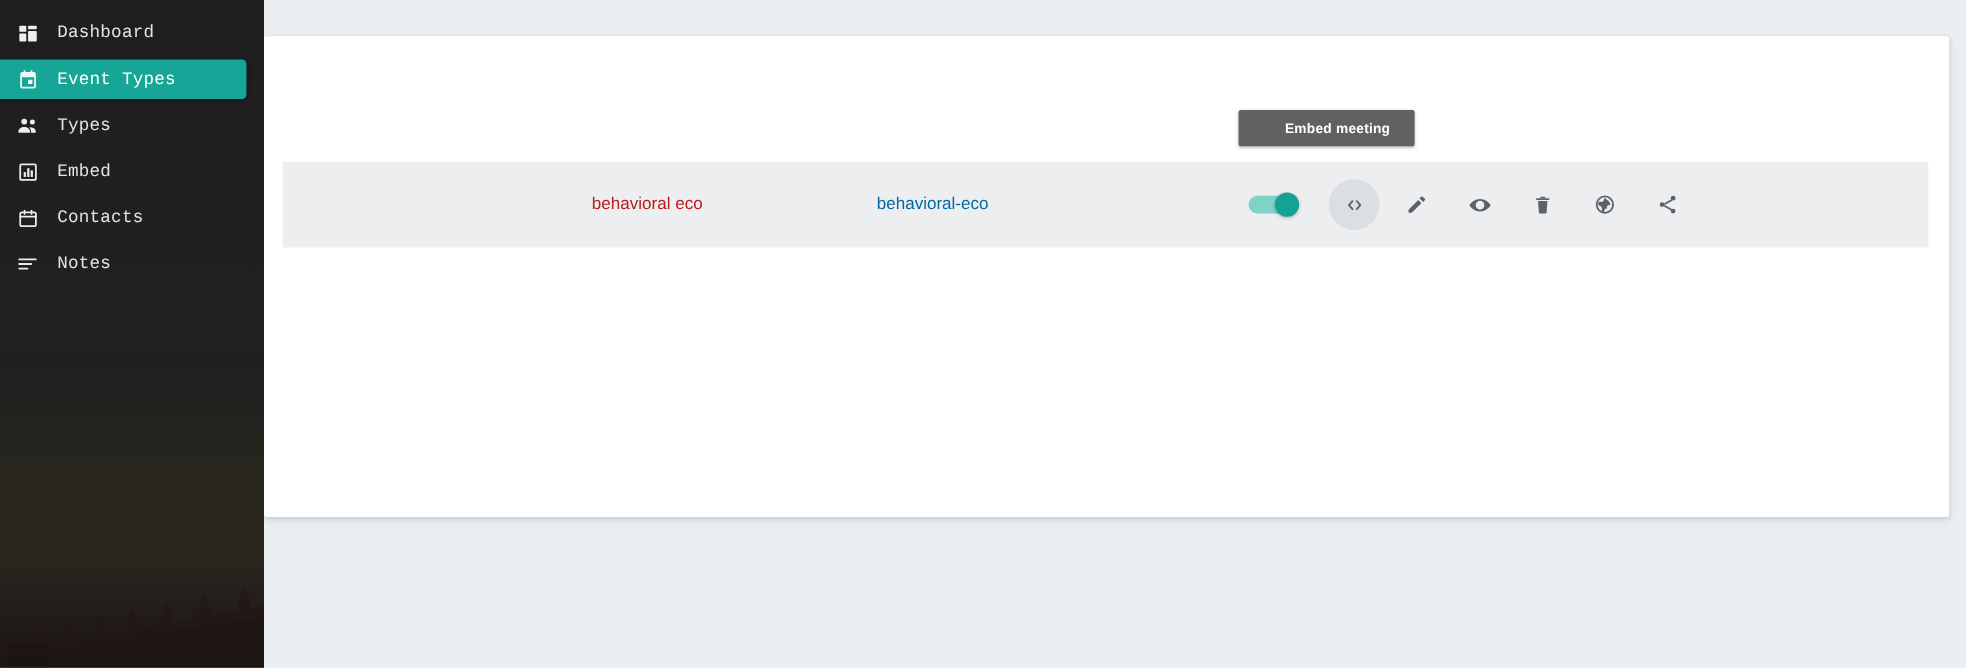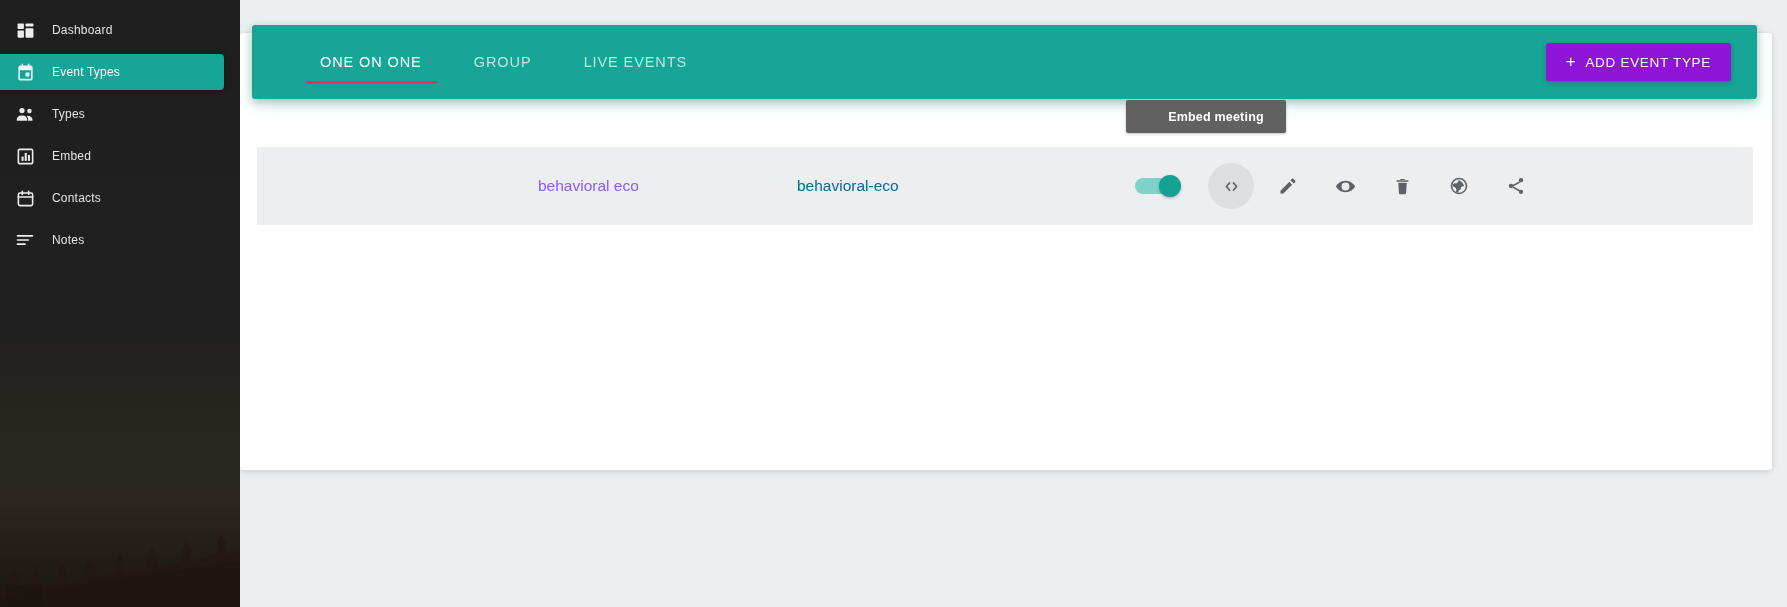--- a/index.html
+++ b/index.html
@@ -84,24 +84,25 @@
     height: 22px;
     margin-right: 16px;
     display: flex;
     align-items: center;
     justify-content: center;
     flex: 0 0 22px;
     opacity: 0.92;
   }
   .nav-icon svg { display: block; }
   .nav-label {
-    font-size: 12px;
+    font-size: 16px;
     letter-spacing: 0.2px;
     white-space: nowrap;
     font-weight: 400;
+    font-family: Liberation Mono, monospace;
   }
 
   
   #main {
     position: absolute;
     left: 240px; top: 0;
     width: 1547px; height: 607px;
   }
   #content-card {
     position: absolute;
@@ -193,21 +194,21 @@
     height: 78px;
     background: #eceef0;
     display: flex;
     align-items: center;
     z-index: 5;
   }
   #event-title {
     position: absolute;
     left: 281px;
     font-size: 15.5px;
-    color: #8b5cf6;
+    color: #b91c1c;
     cursor: pointer;
     white-space: nowrap;
   }
   #event-slug {
     position: absolute;
     left: 540px;
     font-size: 15.5px;
     color: #0369a1;
     cursor: pointer;
     white-space: nowrap;
@@ -427,36 +428,19 @@
                   <circle cx="18" cy="19" r="2.6"></circle>
                   <path d="M7.8 10.9 16.3 6.2l.9 1.6-8.5 4.7zM8.7 12.5l8.5 4.7-.9 1.6-8.5-4.7z"></path>
                 </svg>
             </span>
           </button>
 
         </div>
       </div>
     </section>
 
-    <div id="tabs-bar">
-      <div id="tab-group">
-        <div class="tab active">
-          <span>ONE ON ONE</span>
-        </div>
-        <div class="tab">
-          <span>GROUP</span>
-        </div>
-        <div class="tab">
-          <span>LIVE EVENTS</span>
-        </div>
-      </div>
-      <button id="add-event-btn">
-        <span class="plus">+</span>
-        <span>ADD EVENT TYPE</span>
-      </button>
-    </div>
 
     <div id="tooltip">
       <span>Embed meeting</span>
     </div>
 
   </main>
 </div>
 
 </body></html>

